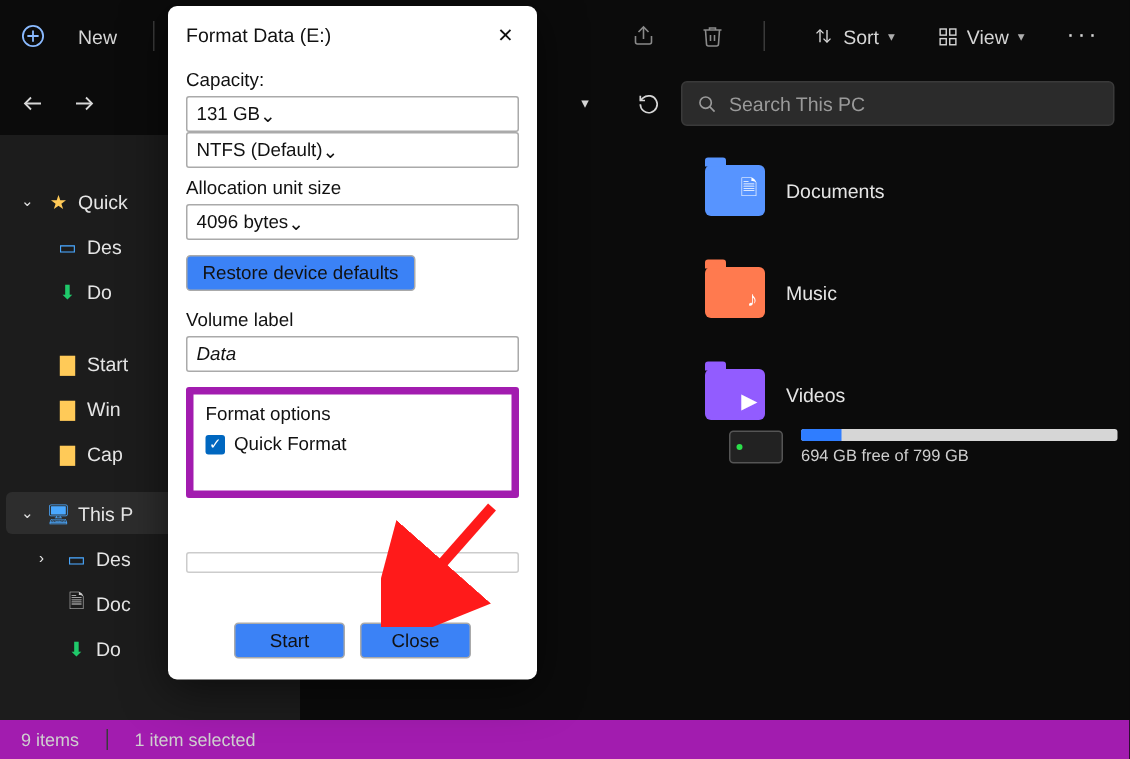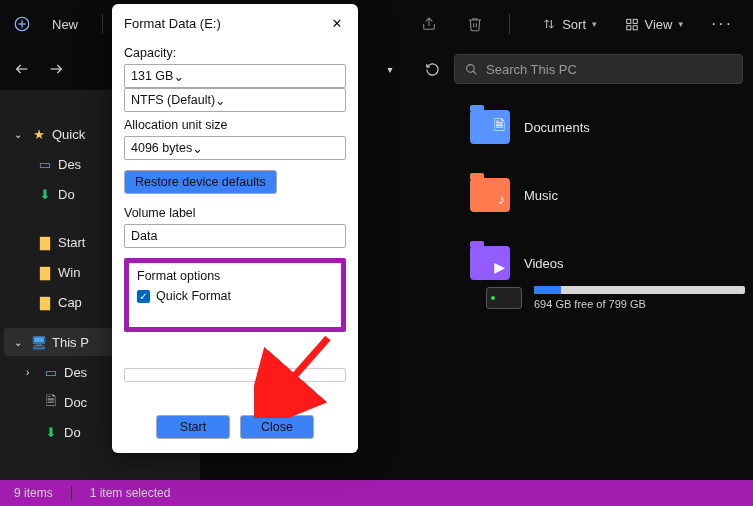--- a/index.html
+++ b/index.html
@@ -66,21 +66,21 @@
     color:#111; padding:10px 12px 12px; font-size:12.5px;
   }
   .dlg-title { display:flex; align-items:center; justify-content:space-between; margin-bottom:14px; }
   .dlg-title span { font-size:13px; font-weight:500; }
   .dlg-x { width:18px; height:18px; display:flex; align-items:center; justify-content:center; font-size:15px; }
   .dlg-label { margin-top:6px; margin-bottom:4px; }
   .dlg-select, .dlg-input {
     width:100%; height:24px; border:1px solid #aaa; border-radius:2px; background:#fff;
     display:flex; align-items:center; justify-content:flex-start; padding:0 6px; font-size:12.5px;
   }
-  .dlg-input { justify-content:flex-start; }
+  .dlg-input { justify-content:flex-start;font-style:italic; }
   .dlg-btn {
     margin-top:10px; height:24px; padding:0 10px; border:1px solid #aaa; border-radius:3px;
     background:#3b82f6; font-size:12.5px; display:inline-flex; align-items:center;
   }
   .dlg-group { border:5px solid #a21caf; border-radius:2px; margin-top:10px; padding:6px 8px 24px; }
   .dlg-check { display:flex; align-items:center; gap:6px; margin-top:6px; }
   .cbox { width:13px; height:13px; background:#0067c0; display:flex; align-items:center; justify-content:center; color:#fff; font-size:10px; border-radius:2px; }
   .dlg-bottom { display:flex; gap:10px; justify-content:center; margin-top:auto; position:absolute; bottom:14px; left:0; right:0;}
   .dlg-bottom .dlg-btn { width:74px; justify-content:center; margin-top:0; }
 

